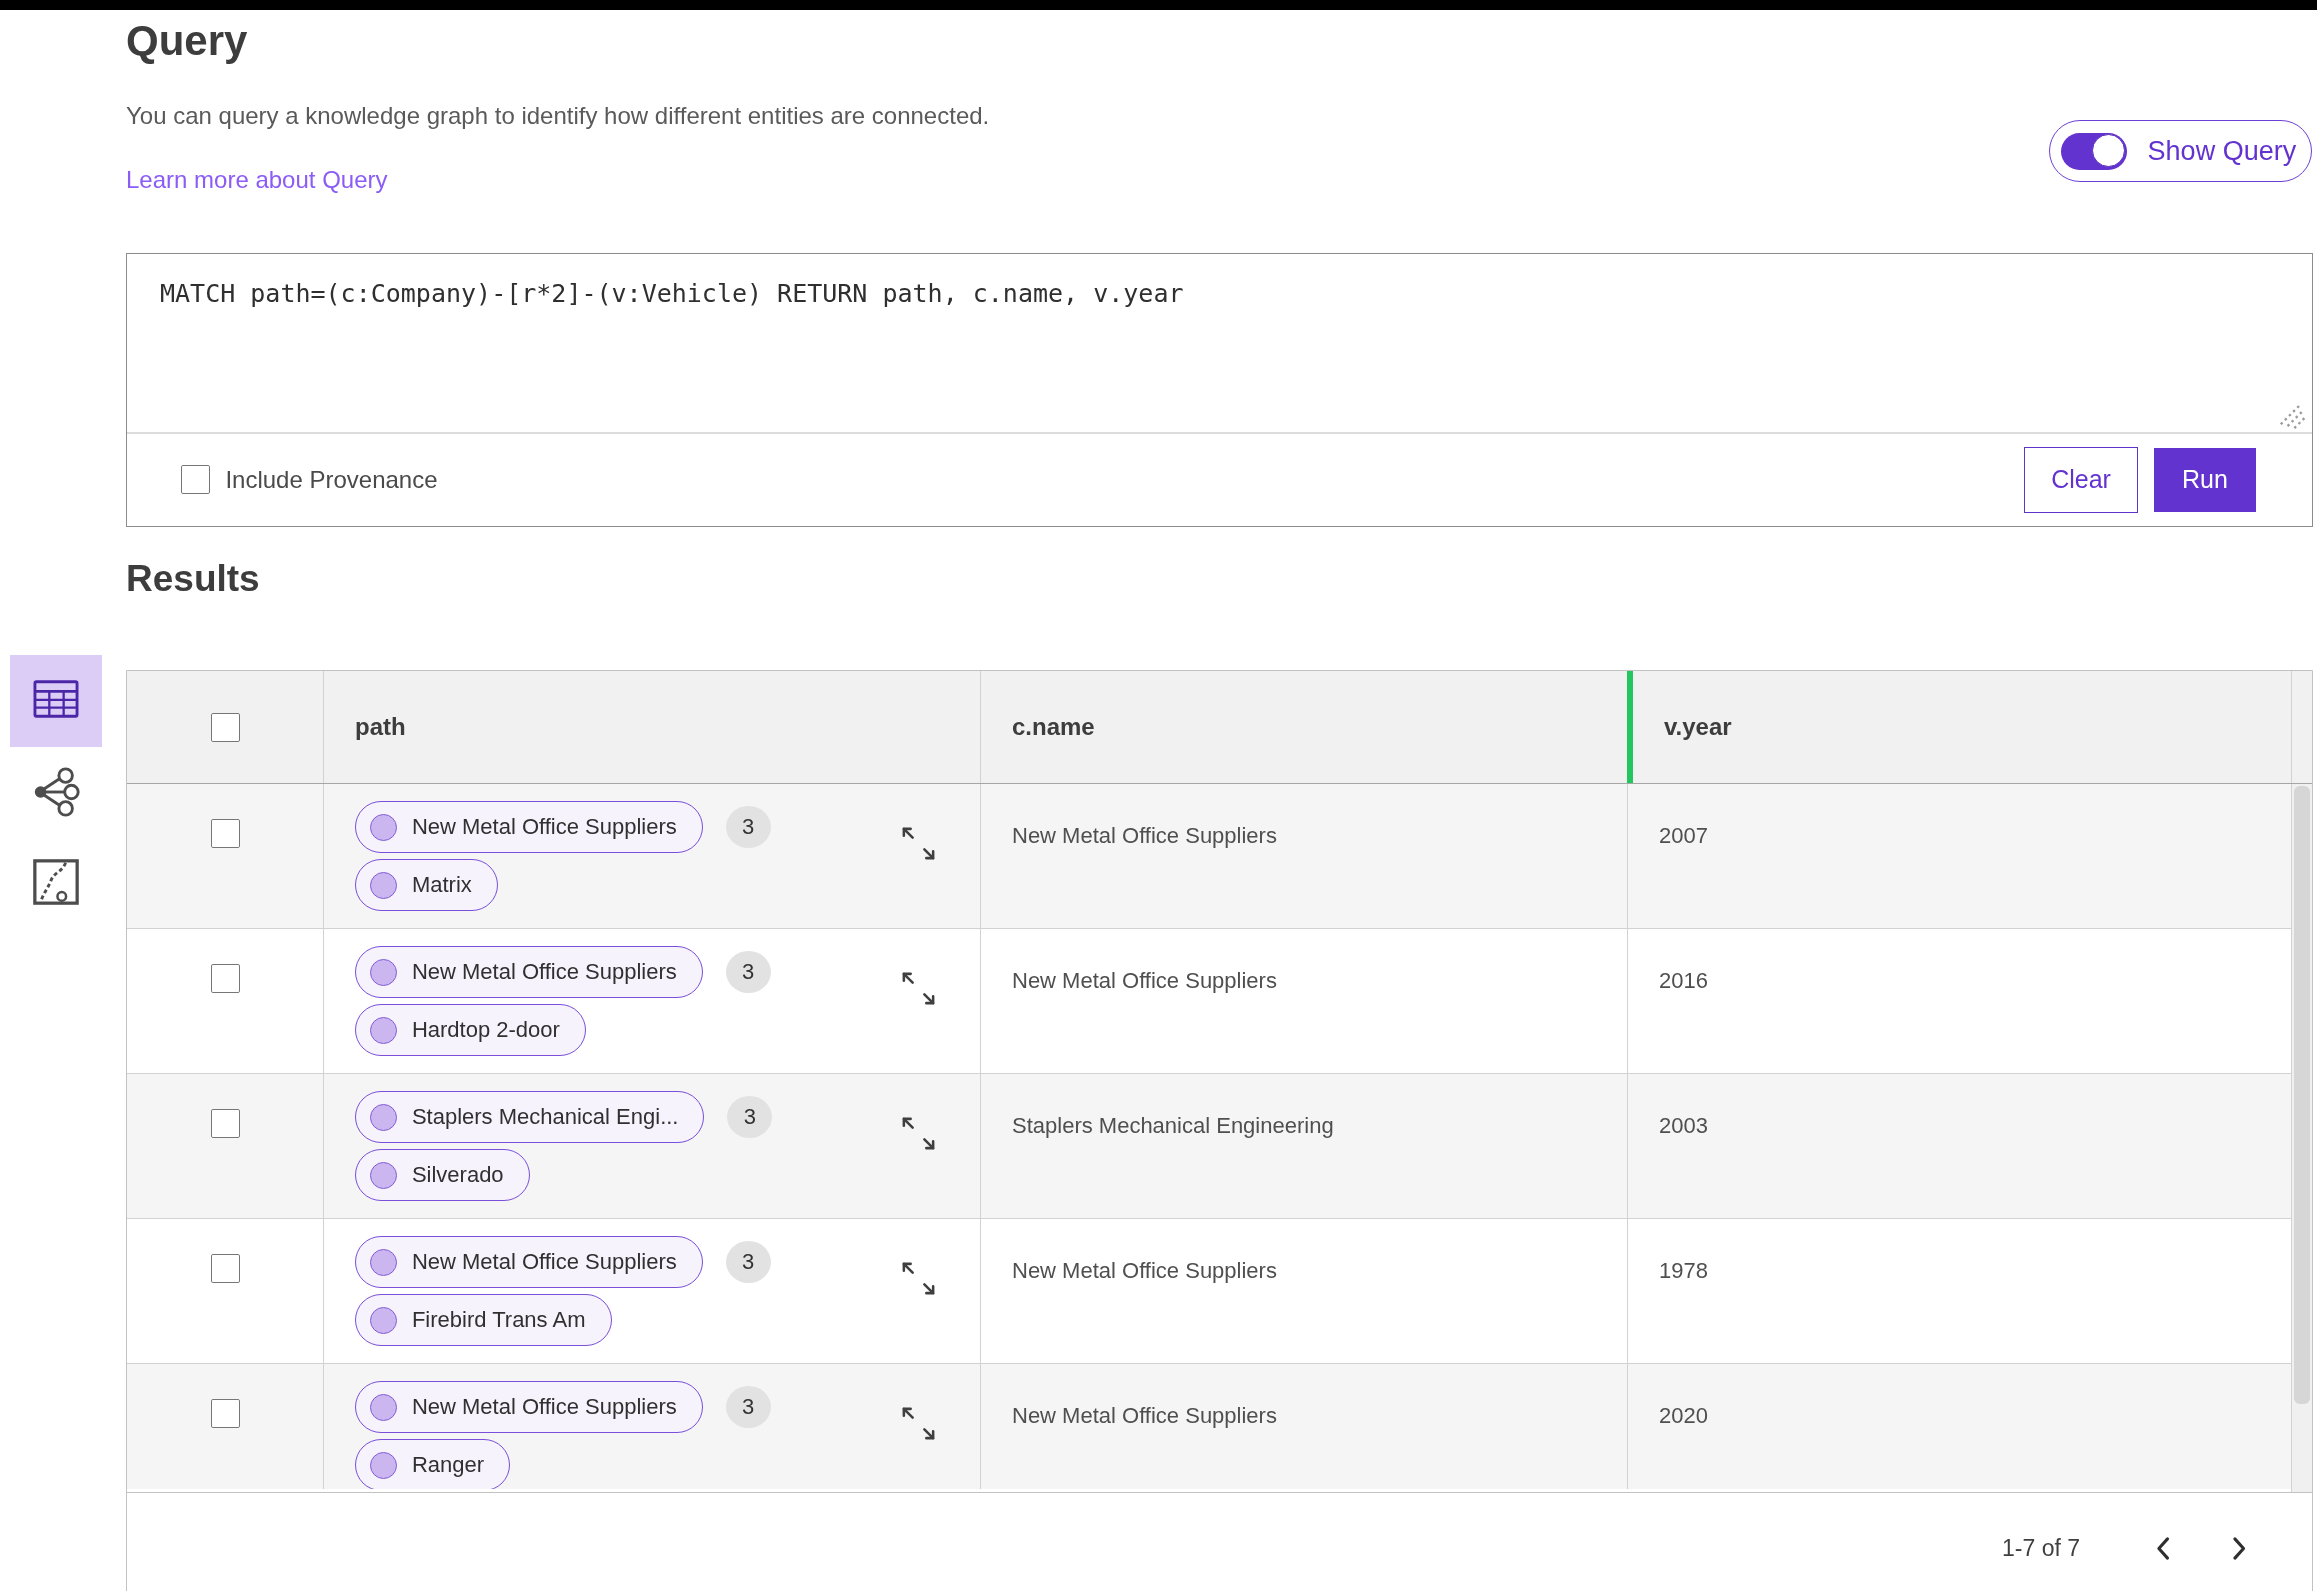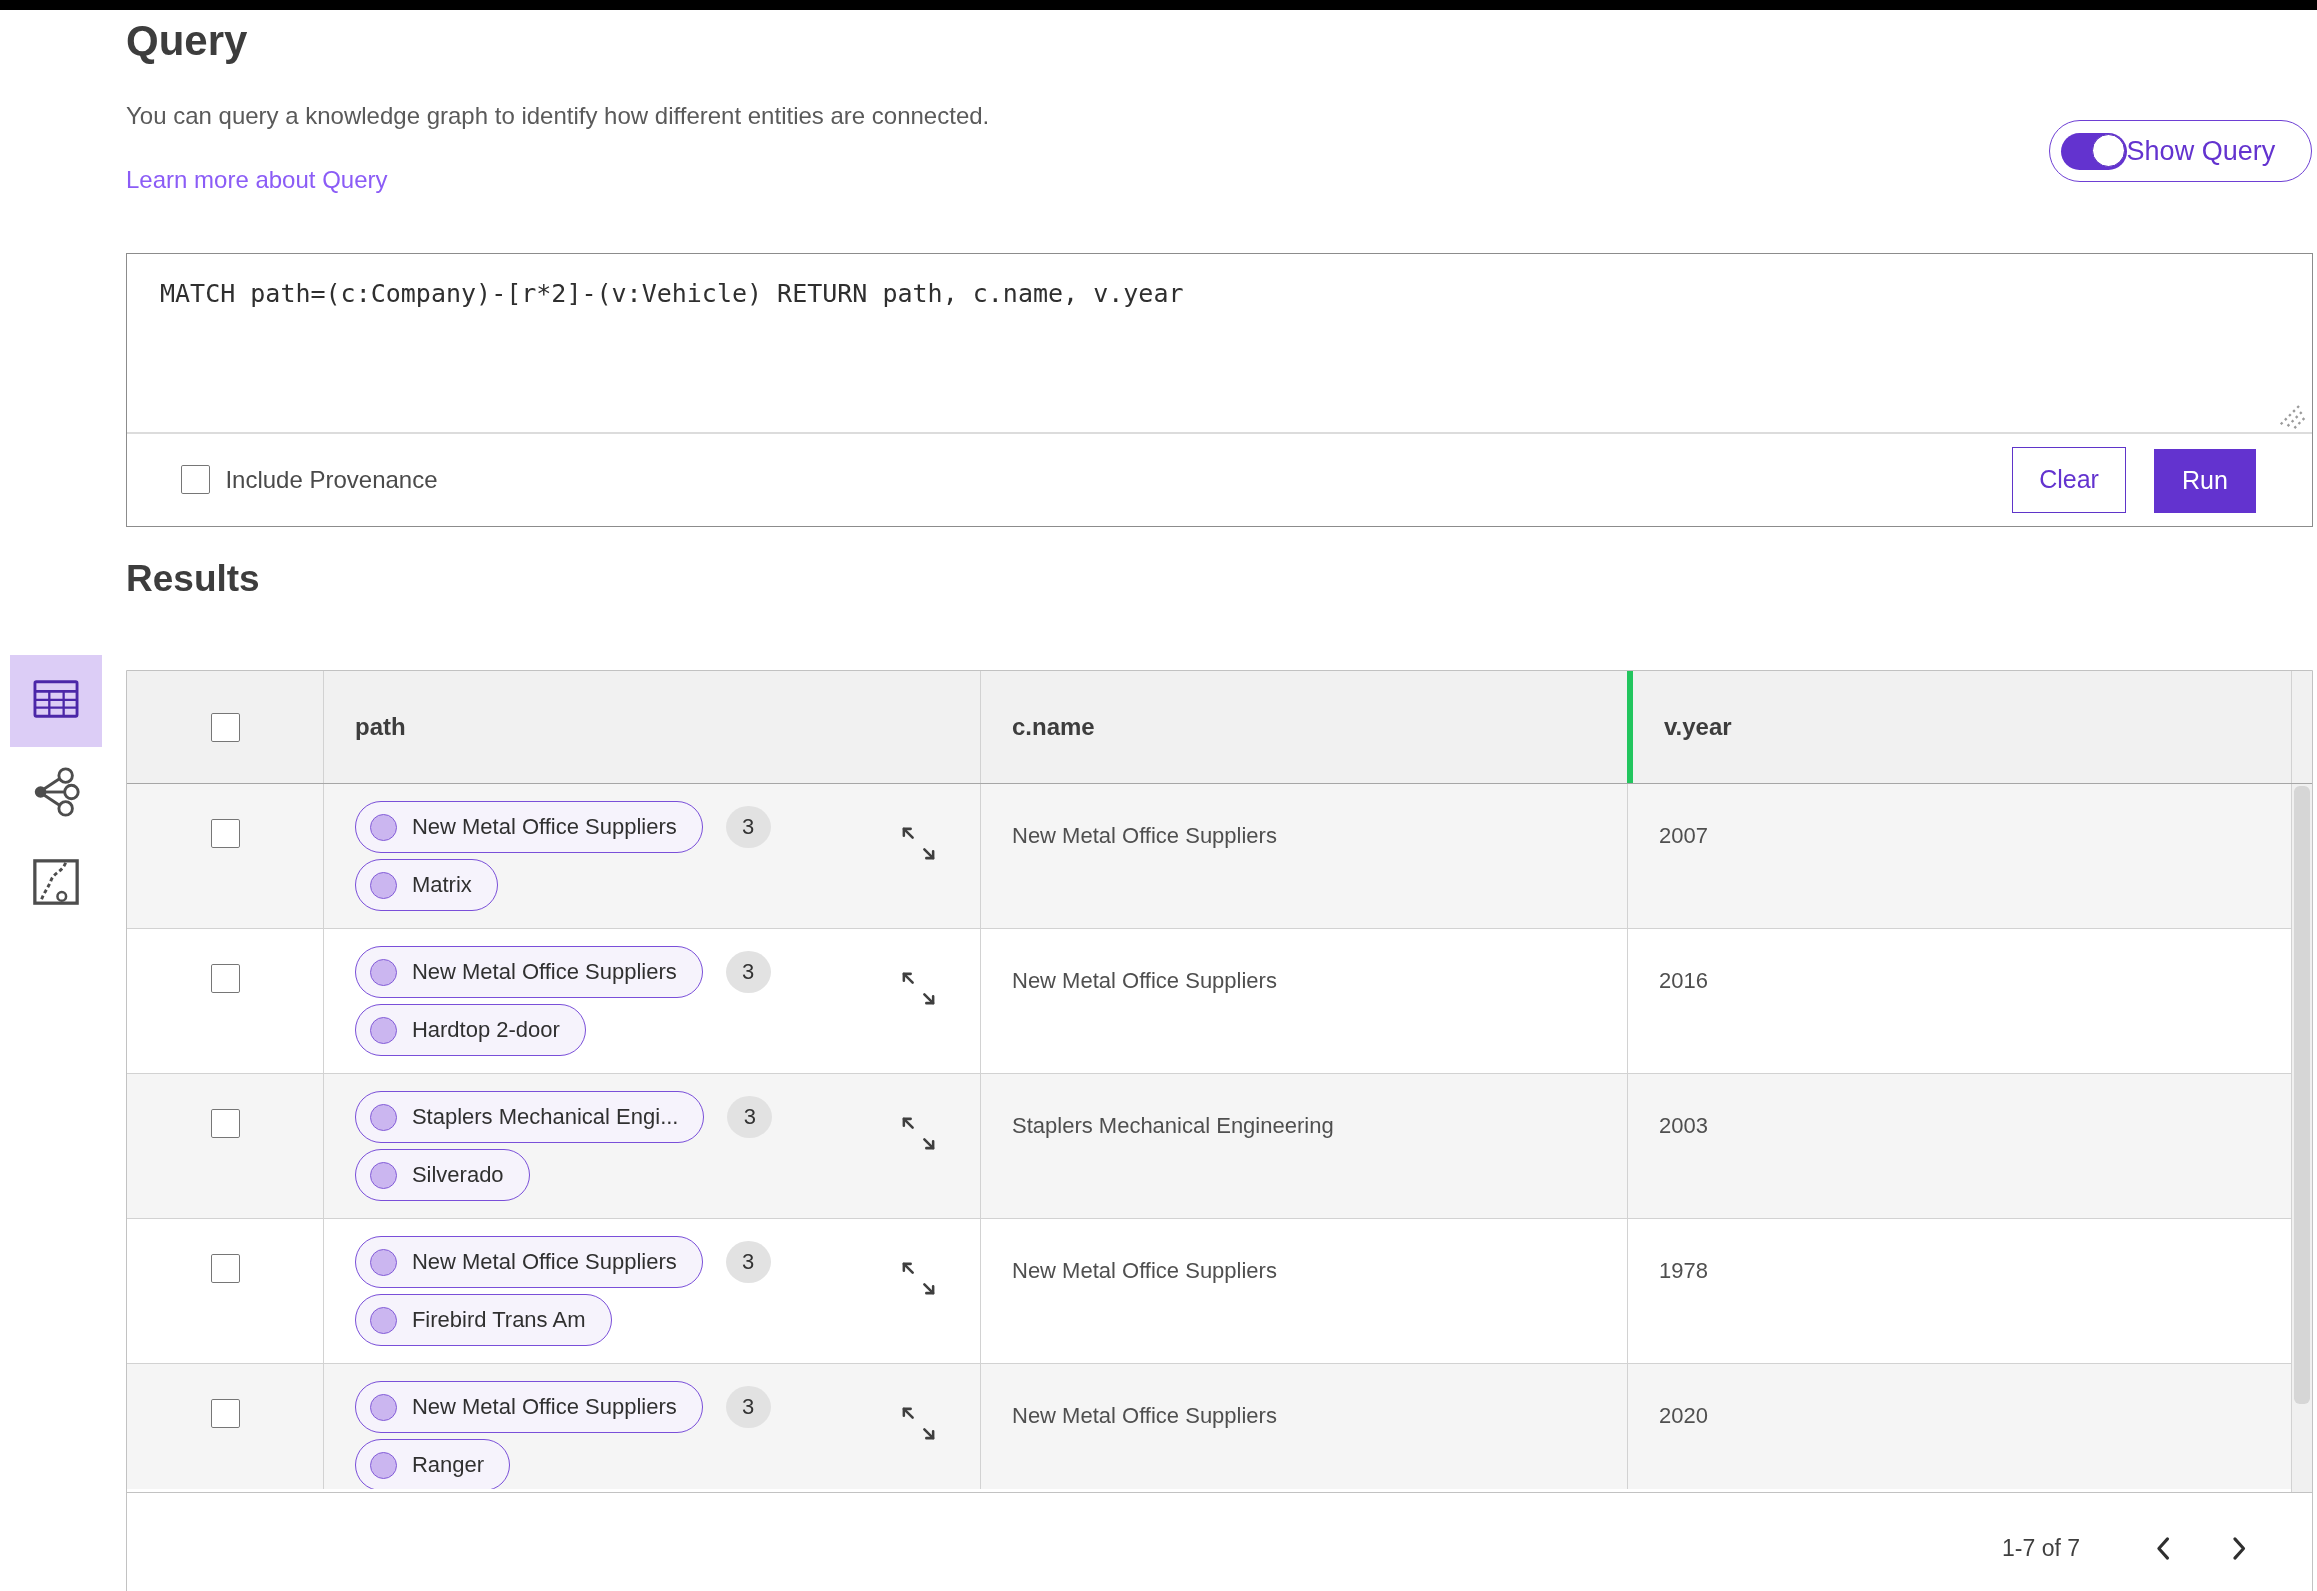--- a/index.html
+++ b/index.html
@@ -6,41 +6,41 @@
   #screen{position:relative;width:2317px;height:1591px;background:#ffffff;overflow:hidden;
           font-family:"Liberation Sans",sans-serif;color:#3f3f3f;}
   .topbar{position:absolute;left:0;top:0;width:2317px;height:9.7px;background:#000;}
 
   
   .page-title{position:absolute;left:126px;top:17.4px;font-size:42px;font-weight:700;color:#3d3d3d;}
   .page-desc{position:absolute;left:126px;top:102px;font-size:24px;color:#5a5a5a;}
   .learn-link{position:absolute;left:126px;top:166px;font-size:24px;color:#8b5cf6;cursor:pointer;}
 
   .toggle-wrap{position:absolute;left:2049px;top:120px;width:263px;height:62px;box-sizing:border-box;
-               border:1.9px solid #6e3fd4;border-radius:33px;display:flex;align-items:center;gap:0;
+               border:1.9px solid #6e3fd4;border-radius:33px;display:flex;align-items:center;gap:21px;
                padding-left:10.6px;background:#fff;cursor:pointer;}
   .switch{position:relative;width:66px;height:37px;border-radius:19.3px;background:#6333cf;flex:0 0 auto;}
   .switch .knob{position:absolute;right:1.9px;top:1.9px;width:33px;height:33px;border-radius:50%;
                 background:#fff;box-sizing:border-box;border:1.9px solid #5a2fc0;}
   .toggle-label{font-size:27px;color:#6333cf;}
 
   
   .query-box{position:absolute;left:126px;top:253px;width:2187px;height:274px;box-sizing:border-box;
              border:1.9px solid #8c8c8c;background:#fff;}
   .query-text{position:absolute;left:0;top:0;width:100%;height:178px;box-sizing:border-box;
               padding:25px 33px;font-family:"DejaVu Sans Mono","Liberation Mono",monospace;
               font-size:25px;color:#2f2f2f;white-space:pre-wrap;}
   .resize-handle{position:absolute;right:3.9px;top:143px;width:35px;height:35px;}
   .query-divider{position:absolute;left:0;top:178px;width:100%;height:1.9px;background:#dcdcdc;}
   .query-footer{position:absolute;left:0;top:180px;width:100%;height:91px;display:flex;align-items:center;}
   .checkbox{width:29px;height:29px;box-sizing:border-box;border:1.9px solid #767676;border-radius:1.9px;
             background:#fff;flex:0 0 auto;cursor:pointer;}
   .prov-label{font-size:24px;color:#4a4a4a;margin-left:15.4px;}
   .prov-group{display:flex;align-items:center;margin-left:54px;}
-  .btn-group{margin-left:auto;display:flex;align-items:flex-end;gap:28px;padding-right:56px;}
+  .btn-group{margin-left:auto;display:flex;align-items:center;gap:16px;padding-right:56px;}
   .btn{font-size:25px;box-sizing:border-box;display:flex;align-items:center;justify-content:center;cursor:pointer;}
   .btn-clear{width:114px;height:66px;background:#fff;border:1.9px solid #5f35c9;color:#6333cf;}
   .btn-run{width:102px;height:64px;background:#6333cf;border:none;color:#fff;}
 
   
   .results-heading{position:absolute;left:126px;top:558px;font-size:37px;font-weight:700;color:#3d3d3d;}
 
   .view-tile{position:absolute;left:9.7px;top:655px;width:92px;height:92px;background:#dccdf6;
              display:flex;align-items:center;justify-content:center;cursor:pointer;}
   .side-icon{position:absolute;left:27px;width:58px;height:58px;display:flex;align-items:center;

